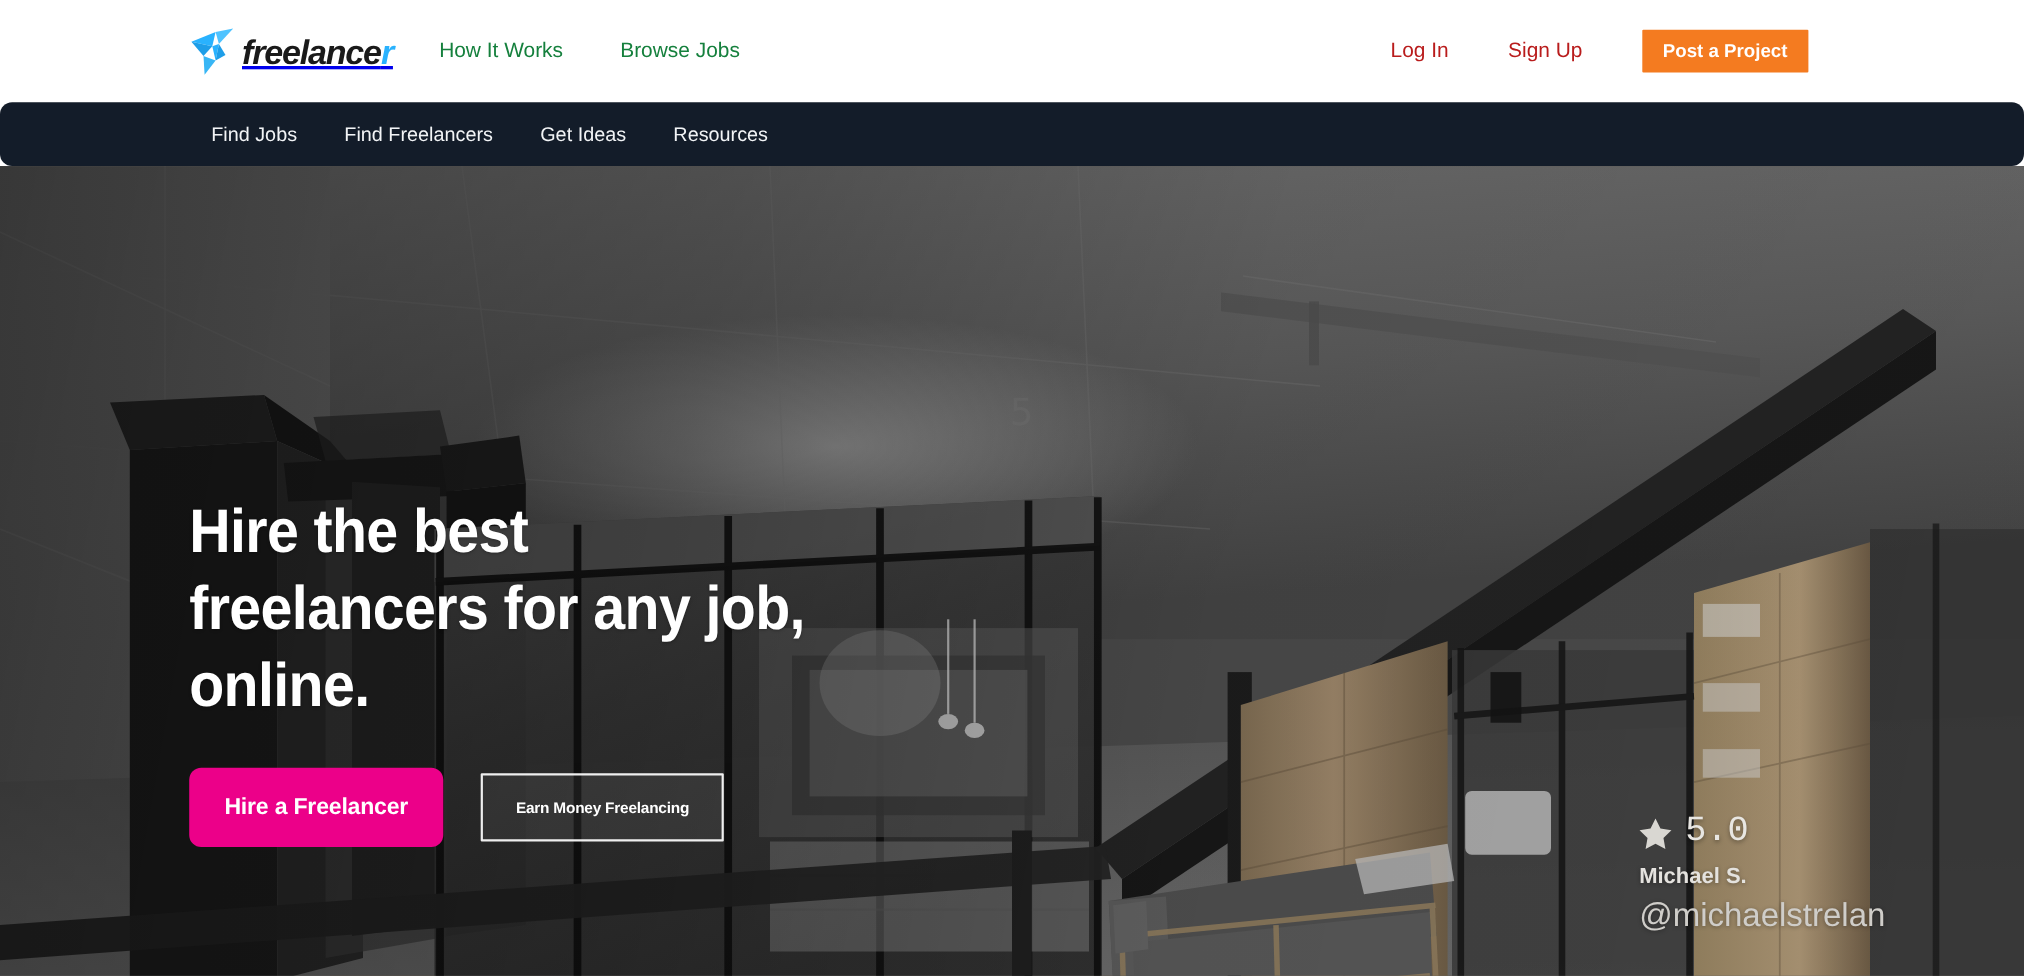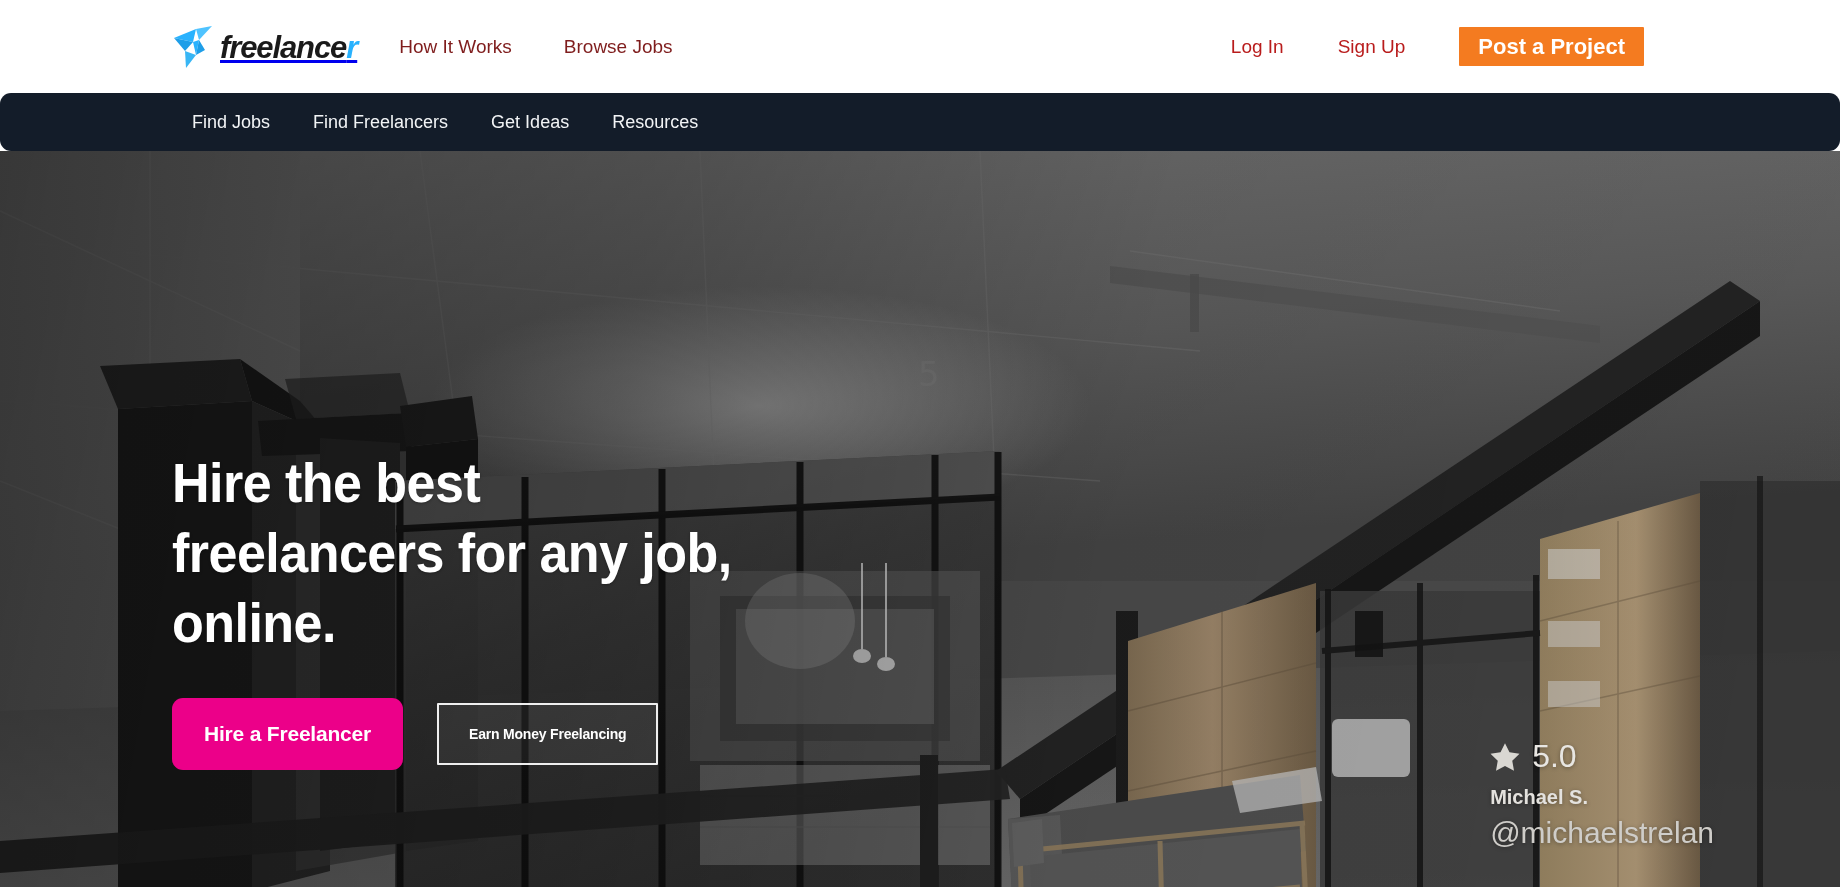--- a/index.html
+++ b/index.html
@@ -40,21 +40,21 @@
     letter-spacing: -1.1px;
     color: #1a1a1a;
     position: relative;
     top: 1px;
   }
   .logo-word .tail { color: #29b2fe; }
 
   .header-nav { display: flex; align-items: center; margin-left: 42px; }
   .header-nav a {
     font-size: 19px;
-    color: #7f1d1d;
+    color: #15803d;
     text-decoration: none;
     margin-right: 52px;
     white-space: nowrap;
   }
 
   .header-right {
     margin-left: auto;
     margin-right: 196px;
     display: flex;
     align-items: center;
@@ -62,21 +62,21 @@
   .header-right a.plain {
     font-size: 19px;
     color: #b91c1c;
     text-decoration: none;
     margin-right: 54px;
     white-space: nowrap;
   }
   .post-project-btn {
     background: #f47b20;
     color: #ffffff;
-    font-size: 22px;
+    font-size: 17px;
     font-weight: bold;
     border: none;
     padding: 0 19px;
     height: 39px;
     line-height: 39px;
     cursor: pointer;
     font-family: "Liberation Sans", sans-serif;
     white-space: nowrap;
     border-radius: 1px;
   }
@@ -178,21 +178,21 @@
 
   
   .rating-card {
     position: absolute;
     right: 126px;
     bottom: 52px;
     z-index: 5;
     text-align: left;
     text-shadow: 0 1px 4px rgba(0,0,0,0.35);
   }
-  .rating-row { display: flex; align-items: center; }
+  .rating-row { display: flex; align-items: flex-end; font-family: Liberation Mono, monospace; }
   .star-icon { width: 30px; height: 29px; display: block; }
   .rating-value {
     color: #e8e6e2;
     font-size: 32px;
     line-height: 32px;
     margin-left: 12px;
     font-weight: normal;
   }
   .rating-name {
     color: #e4e2de;

